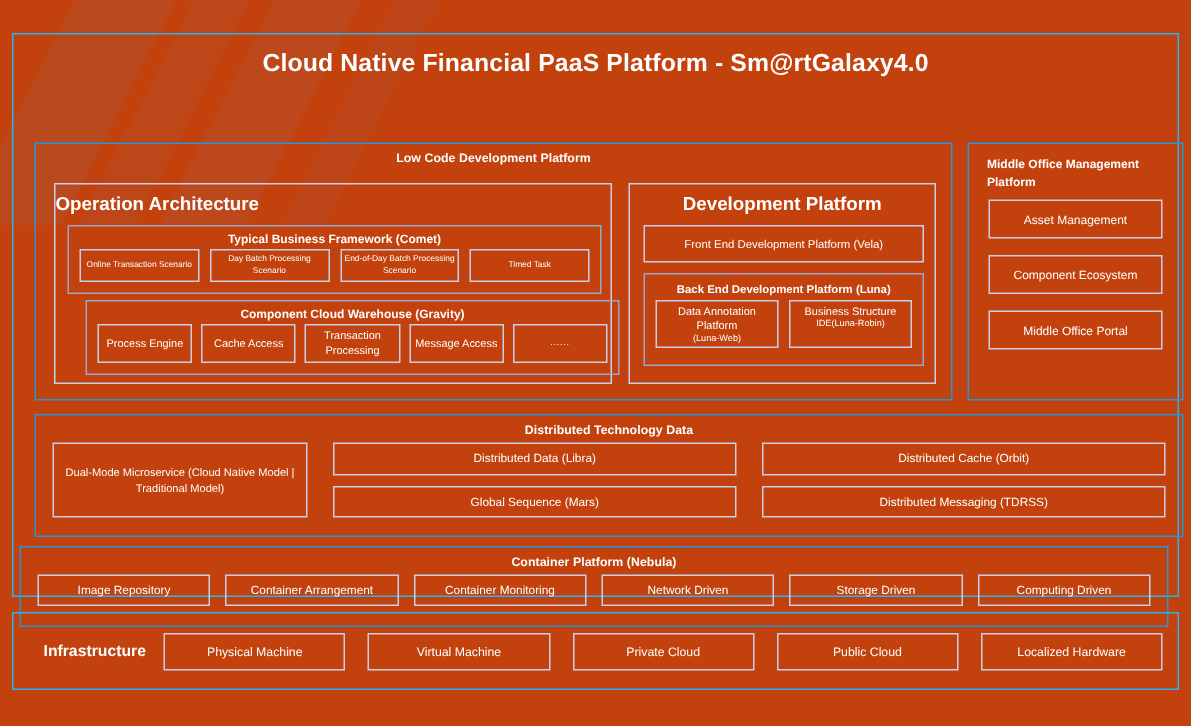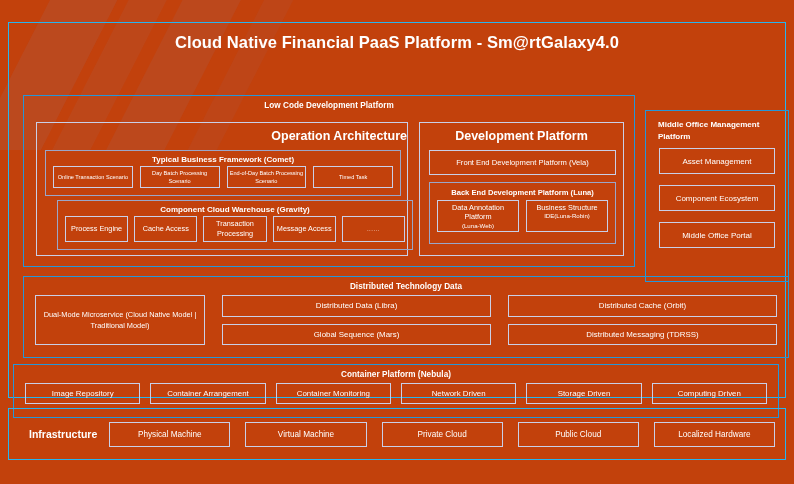--- a/index.html
+++ b/index.html
@@ -115,21 +115,21 @@
   #lowcode { left: 14px; top: 72px; width: 612px; height: 172px; }
 
   #opArch {
     position: absolute;
     left: 12px; top: 26px;
     width: 372px; height: 134px;
     border: 1.1px solid #c9cfe8;
     box-sizing: border-box;
   }
   #opArch .sec-title {
-    text-align: right;
+    text-align: left;
     font-size: 12.5px;
     font-weight: bold;
     padding-top: 6px;
   }
   #tbf {
     position: absolute;
     left: 8px; top: 27px;
     width: 356px; height: 46px;
   }
   #tbf .row { display: flex; gap: 7px; padding: 2px 7px 0 7px; }
@@ -185,21 +185,21 @@
     height: 32px;
     font-size: 7.3px;
     line-height: 1.3;
     align-items: flex-start;
     padding-top: 2px;
     overflow: visible;
   }
   #beGroup .wbox .sub { font-size: 6.1px; display: block; }
 
   
-  #midOffice { left: 636px; top: 72px; width: 144px; height: 172px; margin-top: 15px; }
+  #midOffice { left: 636px; top: 72px; width: 144px; height: 172px; }
   #midOffice .mo-title {
     font-size: 8px;
     font-weight: bold;
     padding: 8px 0 0 12px;
     line-height: 1.45;
     text-align: left;
   }
   #midOffice .mo-list {
     padding: 6px 13px 0 13px;
     display: flex;

